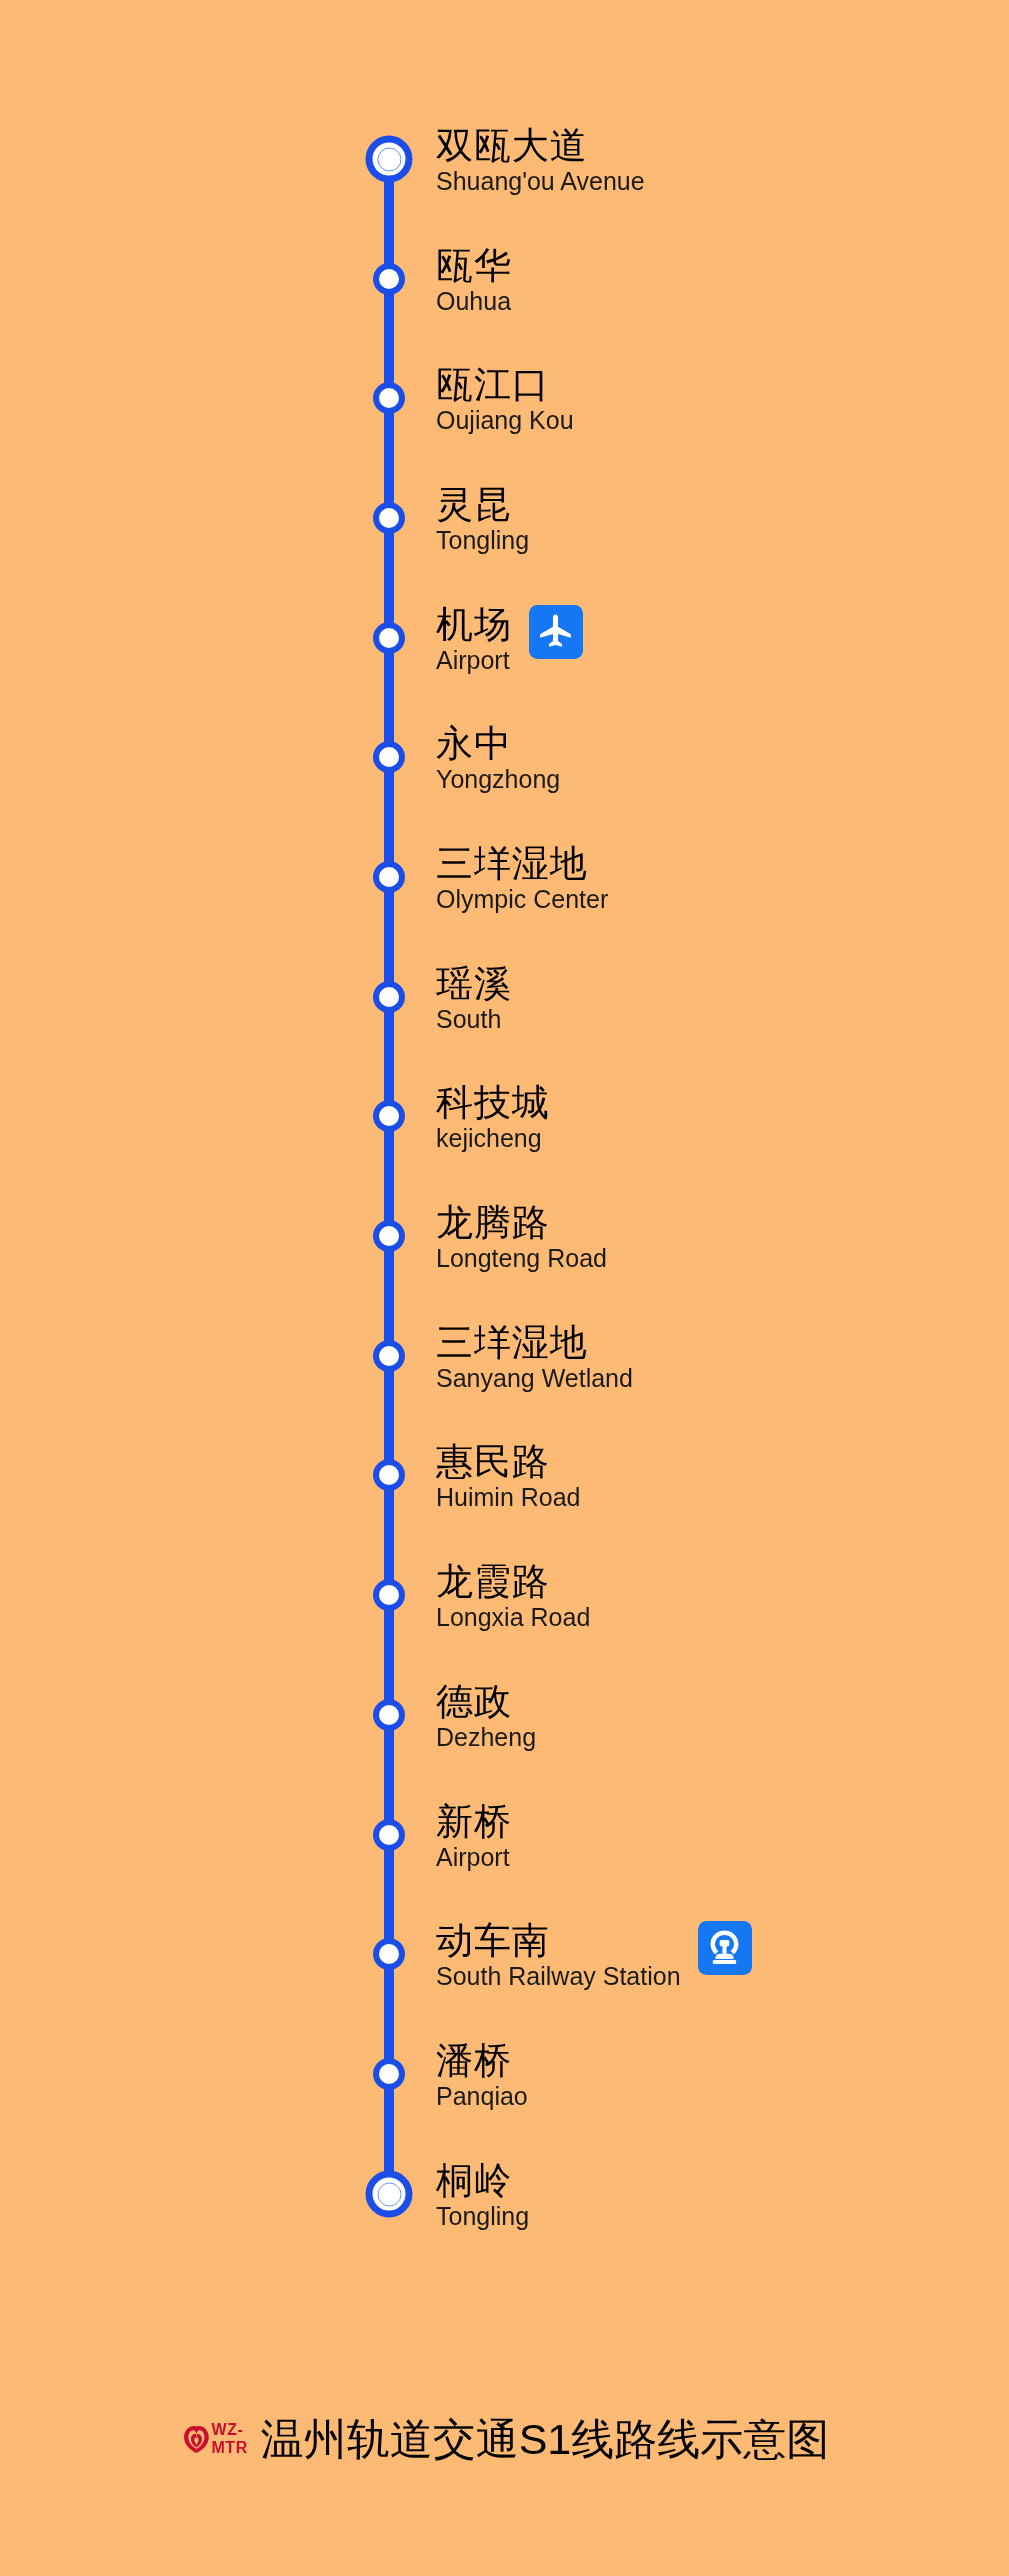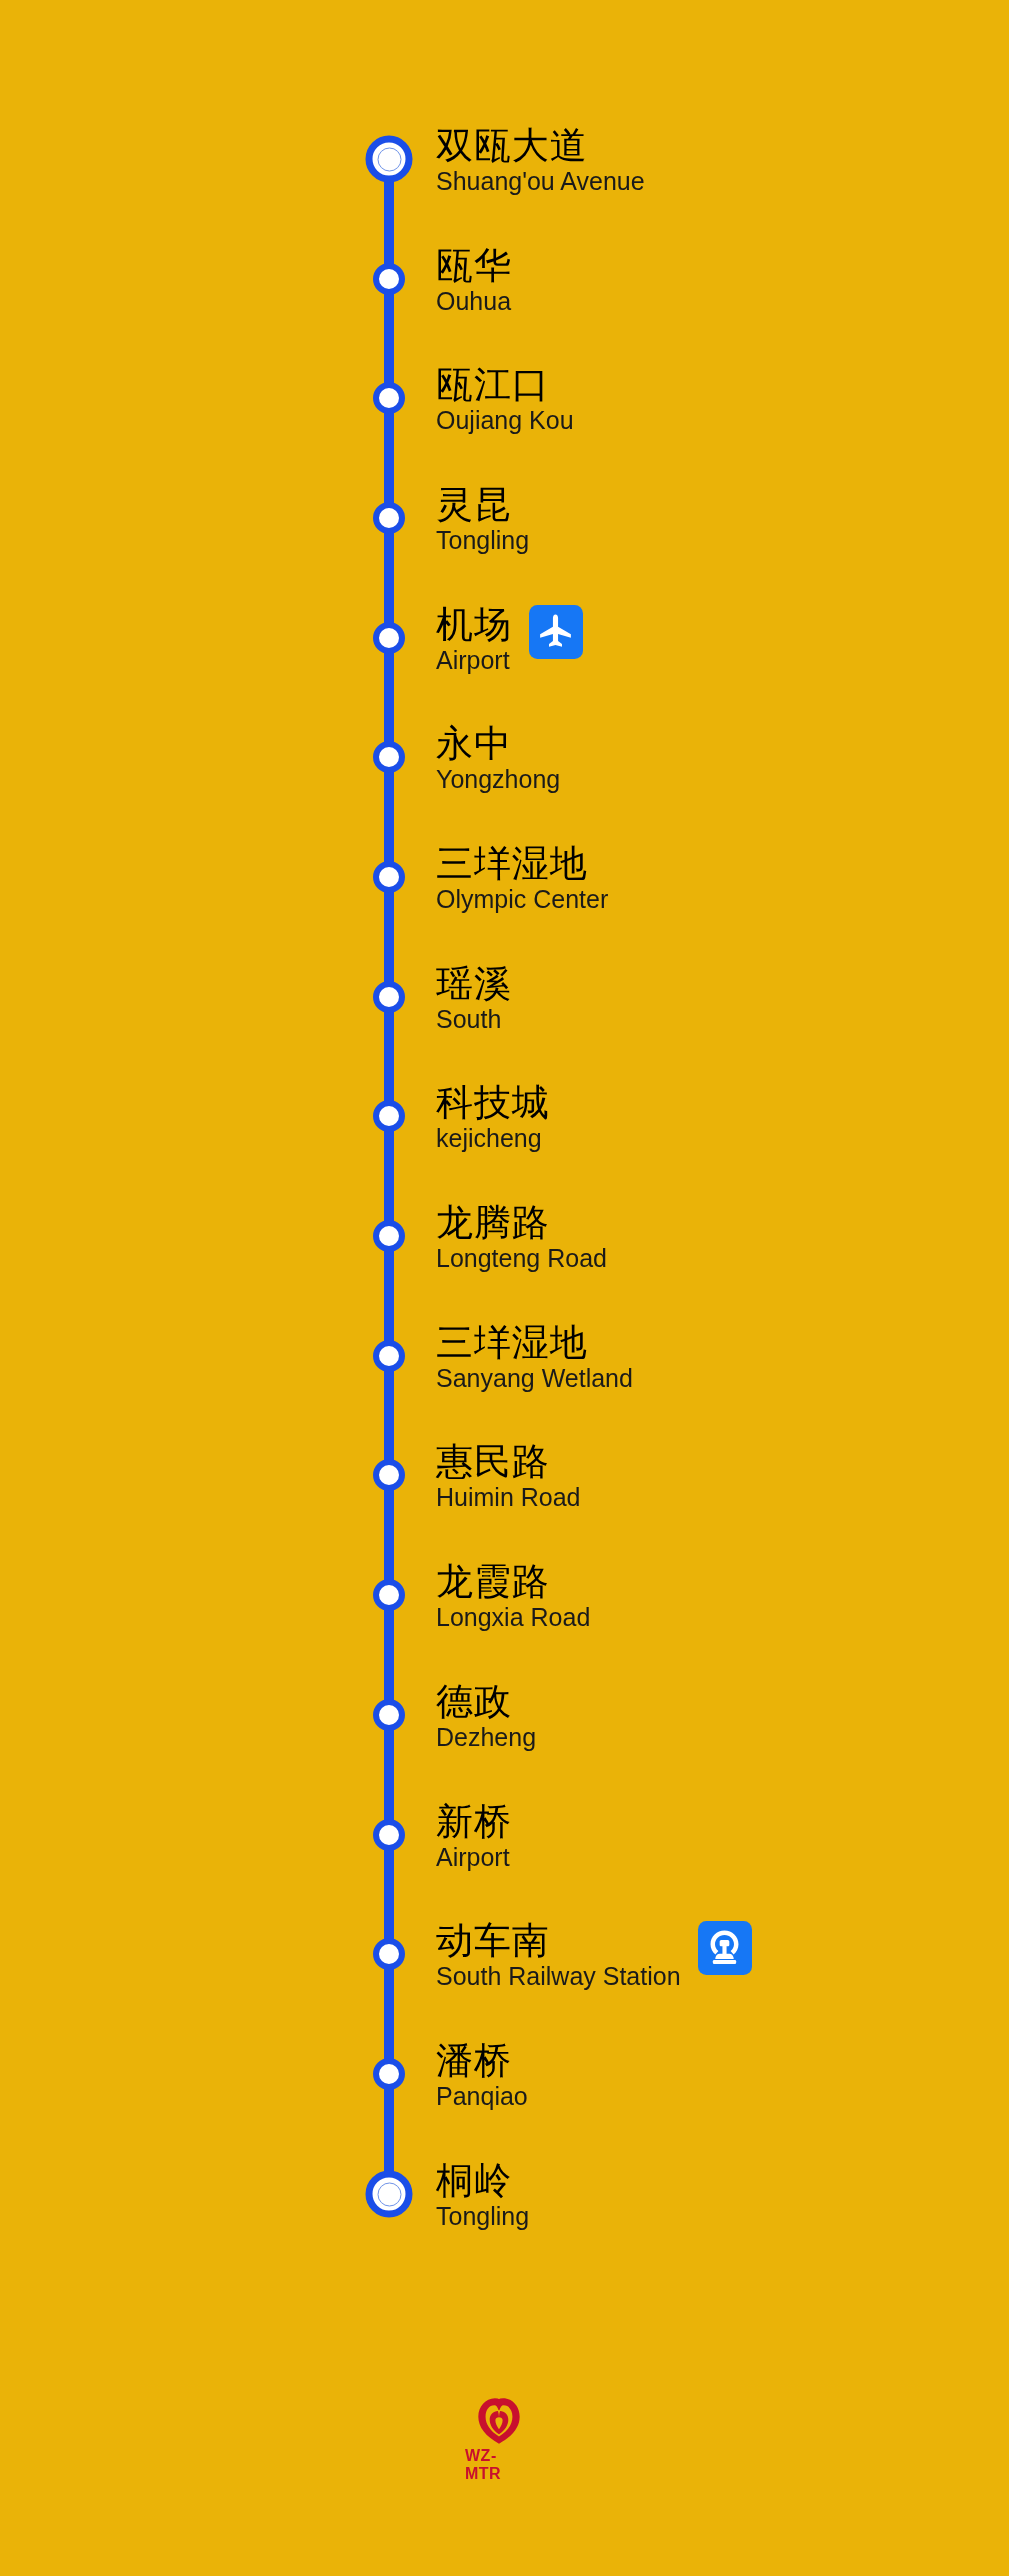--- a/index.html
+++ b/index.html
@@ -7,21 +7,21 @@
     padding: 0;
     background: #ffffff;
   }
   body {
     font-family: "Liberation Sans", "DejaVu Sans", sans-serif;
   }
   #page {
     position: relative;
     width: 1010px;
     height: 2576px;
-    background: #eab308;
+    background: #fdba74;
     overflow: hidden;
   }
 
   
   .route-line {
     position: absolute;
     left: 384px;
     width: 10.3px;
     background: #1b4ee8;
     border-radius: 1.9px;
@@ -121,21 +121,21 @@
     width: 1010px;
     display: flex;
     align-items: center;
     justify-content: center;
   }
   .brand-logo {
     width: 67px;
     height: 90px;
     flex: 0 0 auto;
     display: flex;
-    flex-direction: column;
+    flex-direction: row;
     align-items: center;
     justify-content: center;
     margin-right: 13px;
   }
   .brand-mark { display: block; }
   .brand-abbr {
     font-size: 16px;
     font-weight: bold;
     color: #c8102e;
     letter-spacing: 0.5px;
@@ -343,16 +343,17 @@
         <path d="M50 96 C76 82 90 64 90 44 C90 24 76 8 58 8 C50 8 44 12 41 18
                  C45 22 48 27 49 32 C52 25 55 22 59 22 C69 22 76 31 76 44
                  C76 58 67 72 50 82 Z" fill="#c8102e"></path>
         <path d="M50 78 C38 70 32 60 32 50 C32 40 39 33 48 33 C49 37 50 41 50 45
                  C46 45 43 47 43 51 C43 57 46 63 50 68 Z" fill="#c8102e"></path>
         <path d="M50 78 C62 70 68 60 68 50 C68 40 61 33 52 33 C51 37 50 41 50 45
                  C54 45 57 47 57 51 C57 57 54 63 50 68 Z" fill="#c8102e"></path>
       </svg>
       <div class="brand-abbr">WZ-MTR</div>
     </div>
+    <div class="footer-title">温州轨道交通S1线路线示意图</div>
   </div>
 
 </div>
 
 
 </body></html>

